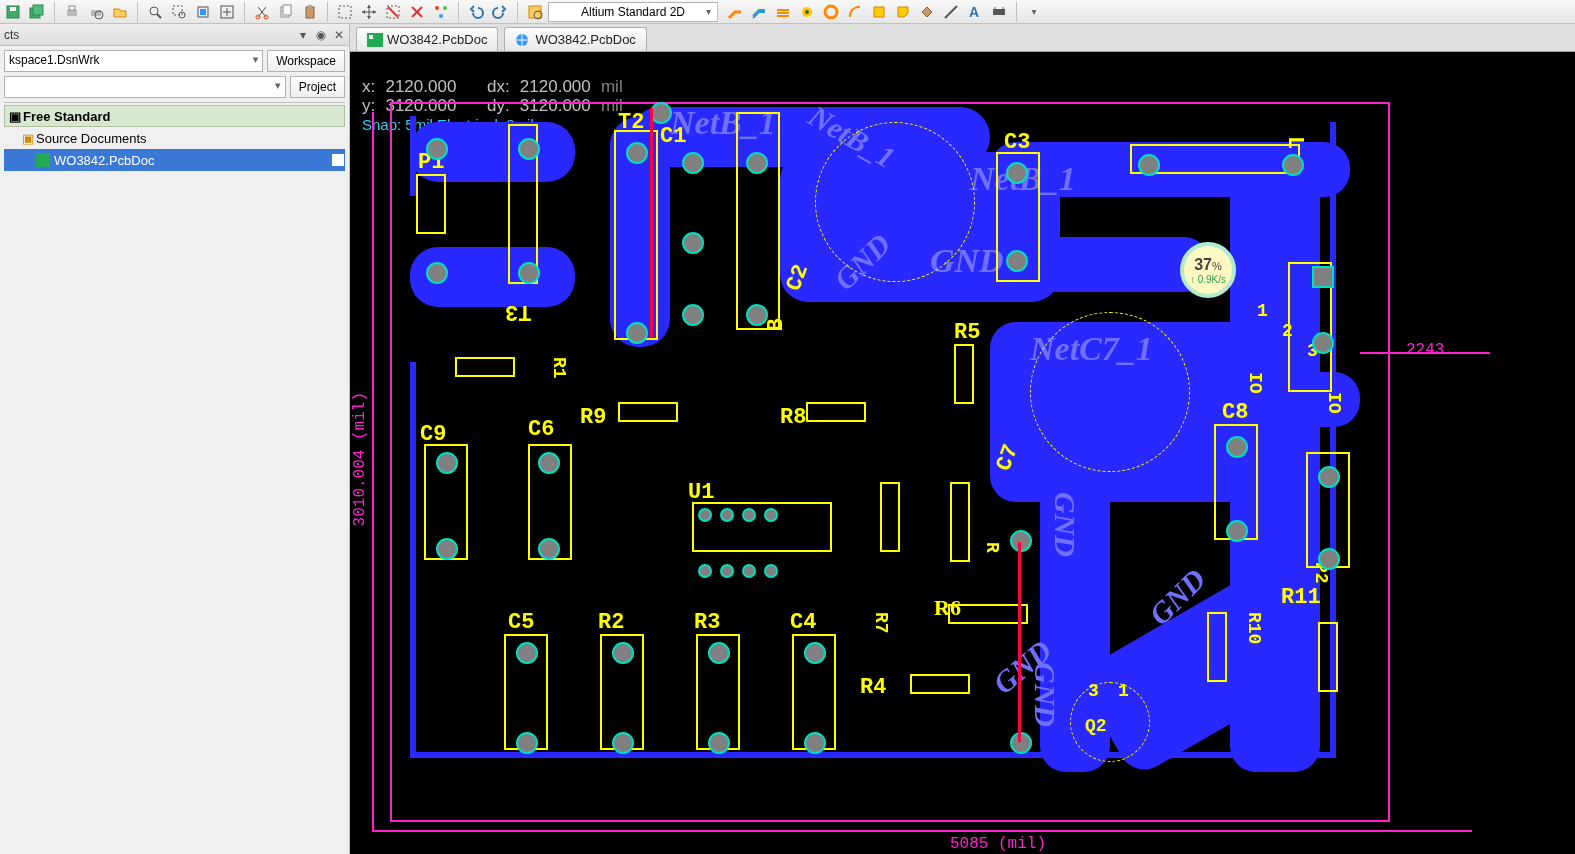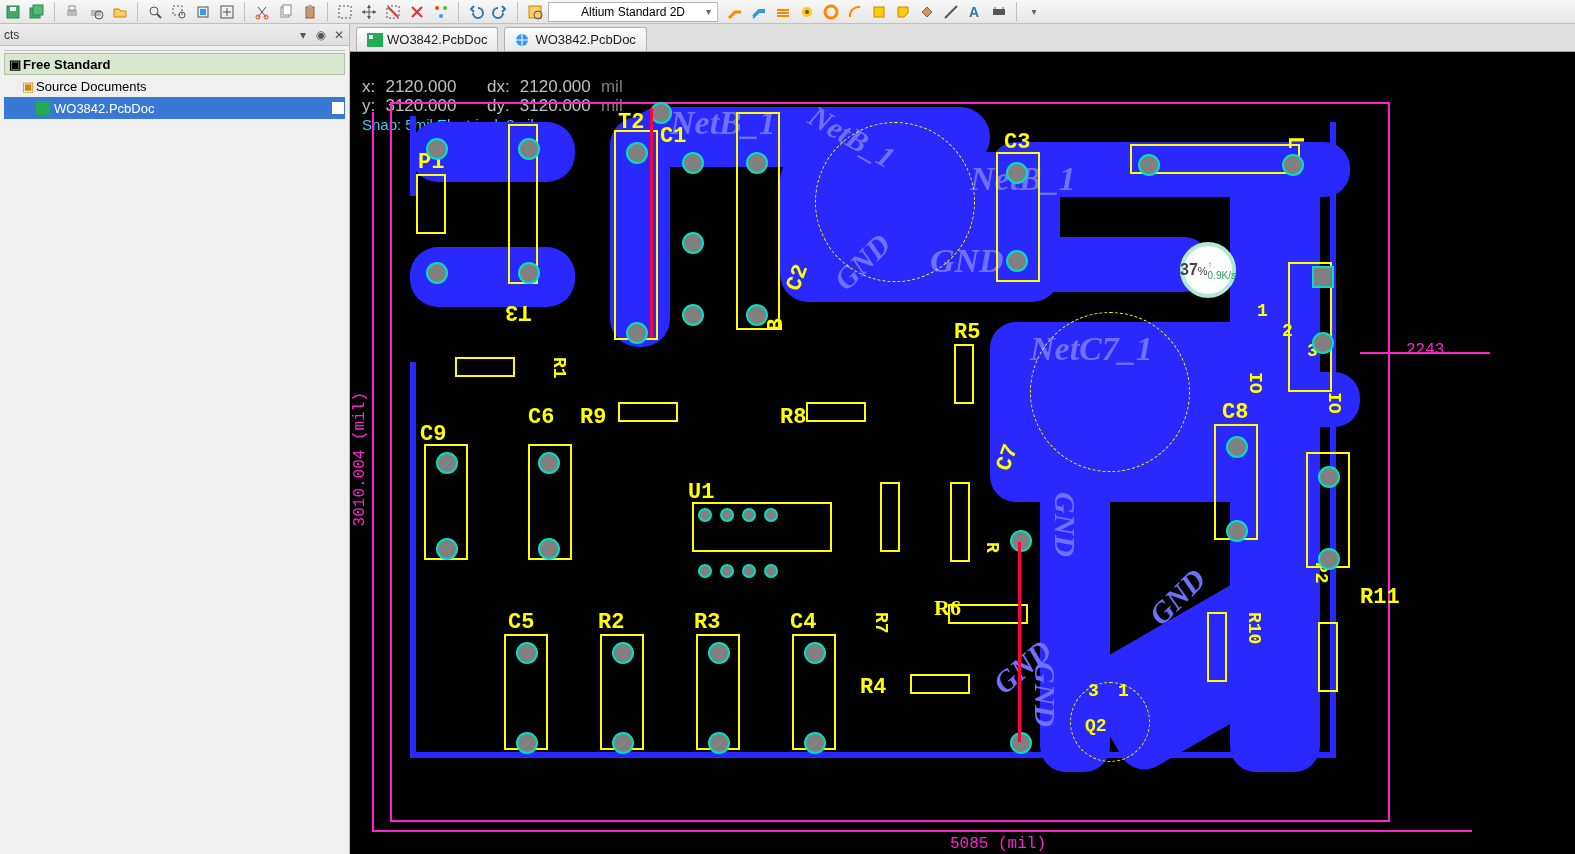--- a/index.html
+++ b/index.html
@@ -43,21 +43,21 @@
   .nettext { position:absolute; color:#7070ff; font:italic bold 34px/1 "Times New Roman",serif; white-space:nowrap; }
   .nettext.sm { font-size:30px; }
   .pad { position:absolute; width:22px; height:22px; background:#808080; border:2px solid #00e0c0; border-radius:50%; }
   .pad.sq { border-radius:0; }
   .pad.sm { width:14px; height:14px; border-width:2px; border-radius:50%; }
   .circle-dash { position:absolute; border:1px dashed #ffff00; border-radius:50%; }
   .airwire { position:absolute; background:#ff0040; width:3px; }
   .dim-axis { position:absolute; background:#ff20d0; }
   .dim-text { position:absolute; color:#ff20d0; font:16px/1 "Courier New",monospace; }
   .dim-text.vert { writing-mode:vertical-rl; transform:rotate(180deg); }
-  .floatbadge { position:absolute; width:56px; height:56px; border-radius:50%; background:#ffffff; border:4px solid #b0ead0; display:flex; flex-direction:row; align-items:center; justify-content:center; font-size:11px; color:#444; }
+  .floatbadge { position:absolute; width:56px; height:56px; border-radius:50%; background:#fef9c3; border:4px solid #b0ead0; display:flex; flex-direction:column; align-items:center; justify-content:center; font-size:11px; color:#444; }
   .floatbadge .pct { font-size:16px; font-weight:bold; }
   
   svg { display:block; }
 </style>
 </head>
 <body>
 
 <div class="toolbar">
   <div class="tbtn">
       <svg width="16" height="16">
@@ -260,20 +260,28 @@
 <div class="panel-col">
   <div class="panel-head">
     <span>cts</span>
     <div class="right">
       <div class="pbtn">▾</div>
       <div class="pbtn">◉</div>
       <div class="pbtn">✕</div>
     </div>
   </div>
   <div class="panel-body">
+    <div class="row">
+      <div class="combo">kspace1.DsnWrk</div>
+      <button class="square-btn">Workspace</button>
+    </div>
+    <div class="row">
+      <div class="combo"></div>
+      <button class="square-btn">Project</button>
+    </div>
     <div class="tree">
       <div class="tree-node freeblock">
         <span style="width:10px;text-align:center;">▣</span>
         <span>Free Standard</span>
       </div>
       <div class="tree-node" style="padding-left:18px;">
         <span style="width:10px;text-align:center;color:#c80;">▣</span>
         <span>Source Documents</span>
       </div>
       <div class="tree-node sel" style="padding-left:32px;">
@@ -360,33 +368,33 @@
     <div class="silktxt" style="left:310px; top:74px;">C1</div>
     <div class="silktxt" style="left:654px; top:80px;">C3</div>
     <div class="silktxt" style="left:435px; top:215px; transform:rotate(-70deg);">C2</div>
     <div class="silktxt" style="left:420px; top:262px; transform:rotate(-90deg);">B</div>
     <div class="silktxt" style="left:604px; top:270px;">R5</div>
     <div class="silktxt" style="left:645px; top:395px; transform:rotate(-70deg);">C7</div>
     <div class="silktxt" style="left:230px; top:355px;">R9</div>
     <div class="silktxt" style="left:430px; top:355px;">R8</div>
     <div class="silktxt sm" style="left:200px; top:305px; writing-mode:vertical-rl;">R1</div>
     <div class="silktxt" style="left:70px;  top:372px;">C9</div>
-    <div class="silktxt" style="left:178px; top:355px;">C6</div>
+    <div class="silktxt" style="left:178px; top:367px;">C6</div>
     <div class="silktxt" style="left:338px; top:430px;">U1</div>
     <div class="silktxt" style="left:158px; top:560px;">C5</div>
     <div class="silktxt" style="left:248px; top:560px;">R2</div>
     <div class="silktxt" style="left:344px; top:560px;">R3</div>
     <div class="silktxt" style="left:440px; top:560px;">C4</div>
     <div class="silktxt sm" style="left:522px; top:560px; writing-mode:vertical-rl;">R7</div>
     <div class="silktxt" style="left:584px; top:545px;font-family:Liberation Serif, serif;">R6</div>
     <div class="silktxt" style="left:510px; top:625px;">R4</div>
     <div class="silktxt sm" style="left:633px; top:490px; writing-mode:vertical-rl;">R</div>
     <div class="silktxt" style="left:872px; top:350px;">C8</div>
     <div class="silktxt sm" style="left:962px; top:510px; writing-mode:vertical-rl;">P2</div>
-    <div class="silktxt" style="left:1010px; top:535px;">R11</div>
+    <div class="silktxt" style="left:931px; top:535px;">R11</div>
     <div class="silktxt sm" style="left:895px; top:560px; writing-mode:vertical-rl;">R10</div>
     <div class="silktxt sm" style="left:896px; top:320px; writing-mode:vertical-rl;">IO</div>
     <div class="silktxt sm" style="left:975px; top:340px; writing-mode:vertical-rl;">IO</div>
     <div class="silktxt sm" style="left:735px; top:665px;">Q2</div>
     <div class="silktxt" style="left:933px; top:84px; writing-mode:vertical-rl;">L</div>
     <div class="silktxt sm" style="left:907px; top:250px;">1</div>
     <div class="silktxt sm" style="left:932px; top:270px;">2</div>
     <div class="silktxt sm" style="left:957px; top:290px;">3</div>
     <div class="silktxt sm" style="left:768px; top:630px;">1</div>
     <div class="silktxt sm" style="left:738px; top:630px;">3</div>

